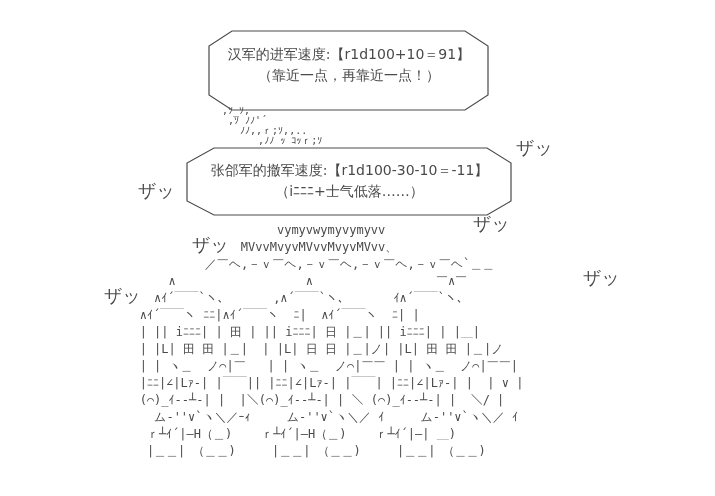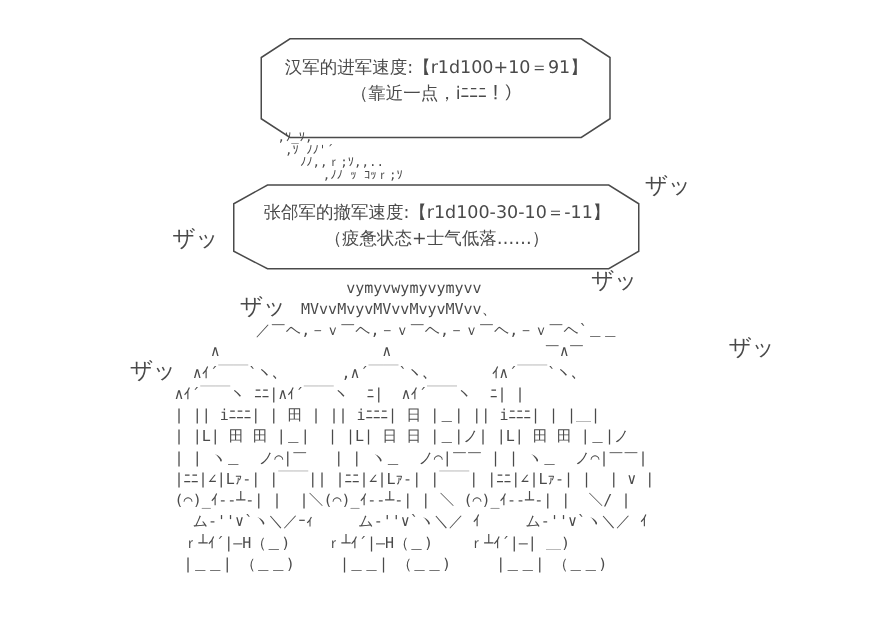--- a/index.html
+++ b/index.html
@@ -66,31 +66,31 @@
 
 <div class="scene">
 
   <svg class="overlay-svg" viewBox="0 0 715 496" xmlns="http://www.w3.org/2000/svg">
     <polygon points="232,31 465,31 488,46 488,95 465,110 232,110 209,95 209,46" fill="none" stroke="#4a4a4a" stroke-width="1.2"></polygon>
     <polygon points="214,148 487,148 511,163 511,201 487,215 214,215 187,201 187,163" fill="none" stroke="#4a4a4a" stroke-width="1.2"></polygon>
   </svg>
 
   <div class="bubble-text b1-text">
     <div>汉军的进军速度:【r1d100+10＝91】</div>
-    <div>（靠近一点，iﾆﾆﾆ！）</div>
+    <div>（靠近一点，再靠近一点！）</div>
   </div>
 
   <pre class="aa bubble-tail">,ｿ_ｿ,
  ,ｿ ﾉﾉ'´
    ﾉﾉ,,ｒ;ｿ,,..
       ,ﾉﾉ ｯ ｺｯｒ;ｿ</pre>
 
   <div class="bubble-text b2-text">
     <div>张郃军的撤军速度:【r1d100-30-10＝-11】</div>
-    <div>（疲惫状态+士气低落……）</div>
+    <div>（iﾆﾆﾆ+士气低落……）</div>
   </div>
 
   <span class="sfx sfx-1">ザッ</span>
   <span class="sfx sfx-2">ザッ</span>
   <span class="sfx sfx-3">ザッ</span>
   <span class="sfx sfx-4">ザッ</span>
   <span class="sfx sfx-5">ザッ</span>
   <span class="sfx sfx-6">ザッ</span>
 
   <pre class="aa army">                      vymyvwymyvymyvv

